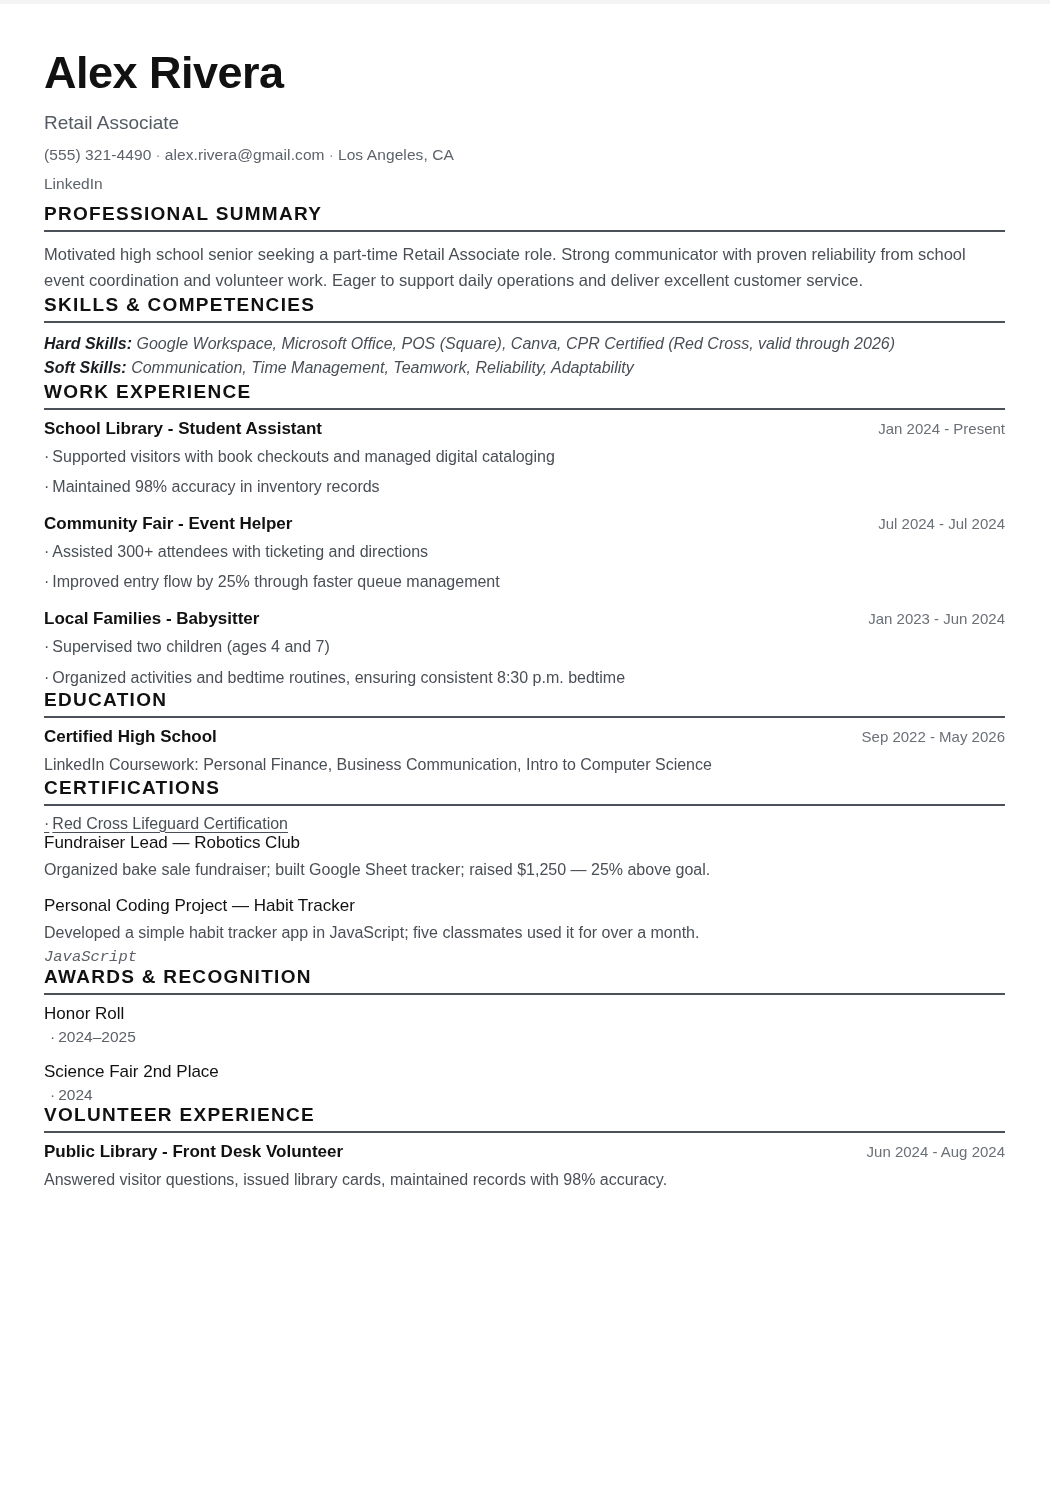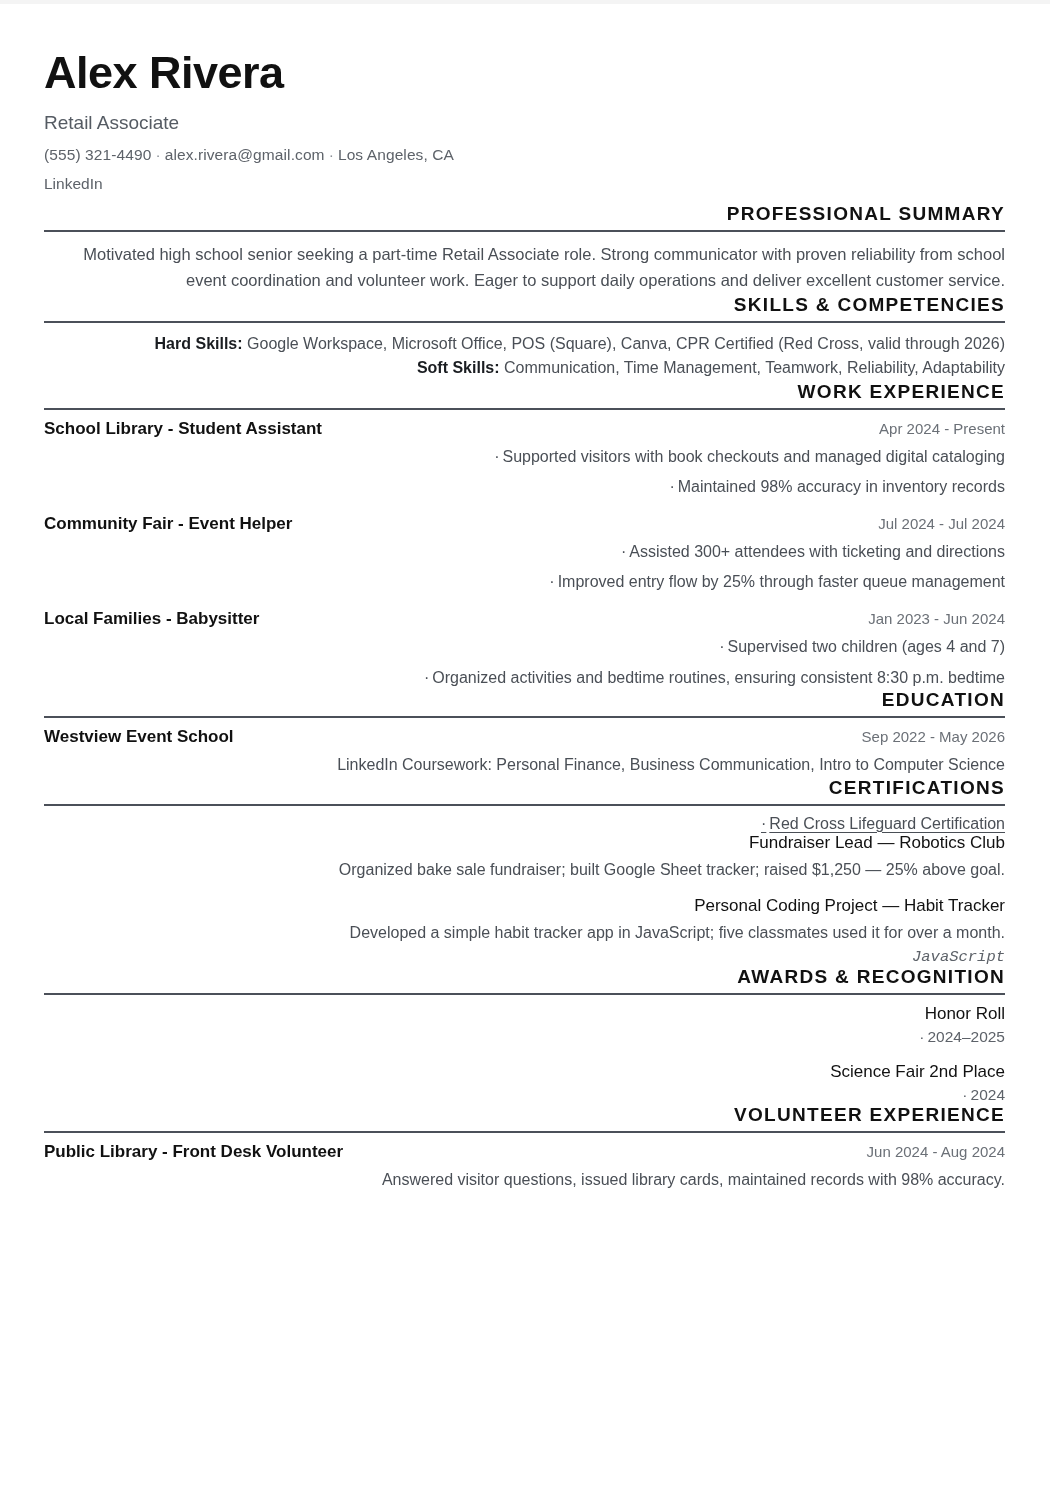--- a/index.html
+++ b/index.html
@@ -52,21 +52,20 @@
   }
 
   .links-line {
     font-size: 15.5px;
     color: #5d6269;
     margin-bottom: 10px;
   }
 
   
   .section {
-    text-align: right;
   }
 
   .section-heading {
     font-size: 19px;
     font-weight: 700;
     color: #111111;
     letter-spacing: 1.3px;
     text-transform: uppercase;
     padding-bottom: 5px;
     border-bottom: 2px solid #4b5059;
@@ -77,20 +76,21 @@
   .summary-text {
     font-size: 16.5px;
     line-height: 1.62;
     color: #4a4f56;
   }
 
   .skill-line {
     font-size: 16px;
     line-height: 1.52;
     color: #4a4f56;
+    font-style: italic;
   }
 
   .skill-label {
     font-weight: 700;
     color: #1a1d21;
   }
 
   
   .entry {
     margin-bottom: 16px;
@@ -227,21 +227,21 @@
       <span>Communication, Time Management, Teamwork, Reliability, Adaptability</span>
     </div>
   </section>
 
   <section class="section">
     <h2 class="section-heading">WORK EXPERIENCE</h2>
 
     <div class="entry">
       <div class="entry-head">
         <span class="entry-title">School Library - Student Assistant</span>
-        <span class="entry-date">Apr 2024 - Present</span>
+        <span class="entry-date">Jan 2024 - Present</span>
       </div>
       <div class="bullet"><span class="bullet-dot">·</span><span>Supported visitors with book checkouts and managed digital cataloging</span></div>
       <div class="bullet"><span class="bullet-dot">·</span><span>Maintained 98% accuracy in inventory records</span></div>
     </div>
 
     <div class="entry">
       <div class="entry-head">
         <span class="entry-title">Community Fair - Event Helper</span>
         <span class="entry-date">Jul 2024 - Jul 2024</span>
       </div>
@@ -256,21 +256,21 @@
       </div>
       <div class="bullet"><span class="bullet-dot">·</span><span>Supervised two children (ages 4 and 7)</span></div>
       <div class="bullet"><span class="bullet-dot">·</span><span>Organized activities and bedtime routines, ensuring consistent 8:30 p.m. bedtime</span></div>
     </div>
   </section>
 
   <section class="section">
     <h2 class="section-heading">EDUCATION</h2>
     <div class="entry">
       <div class="entry-head">
-        <span class="entry-title">Westview Event School</span>
+        <span class="entry-title">Certified High School</span>
         <span class="entry-date">Sep 2022 - May 2026</span>
       </div>
       <div class="entry-sub">LinkedIn Coursework: Personal Finance, Business Communication, Intro to Computer Science</div>
     </div>
   </section>
 
   <section class="section">
     <h2 class="section-heading">CERTIFICATIONS</h2>
     <div>
       <span class="cert-item"><span class="bullet-dot">·</span><span>Red Cross Lifeguard Certification</span></span>

